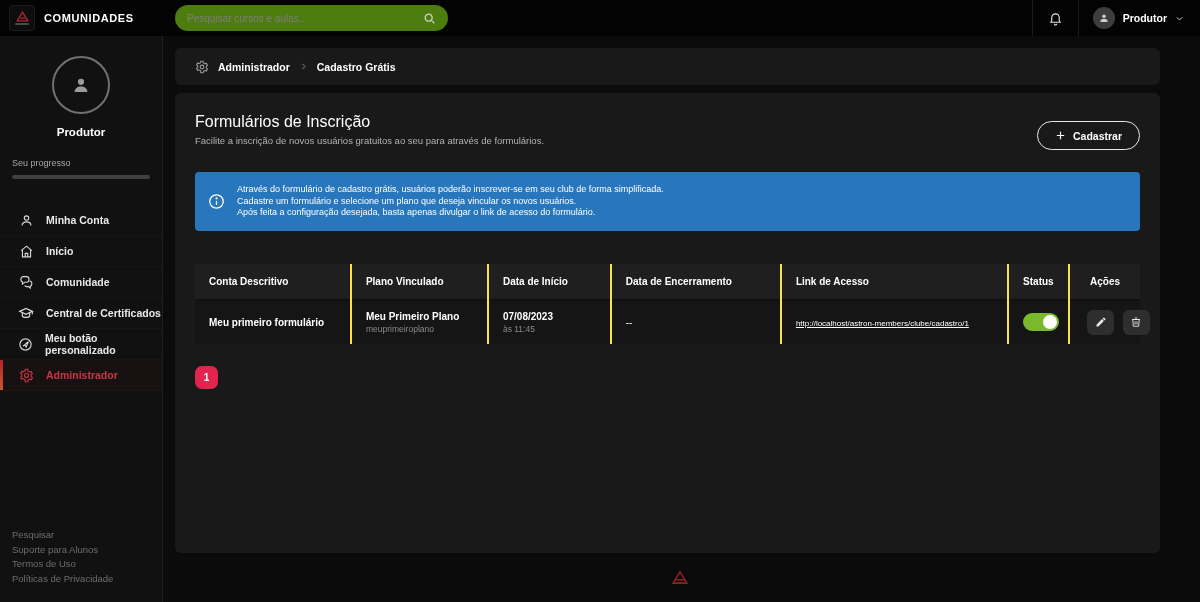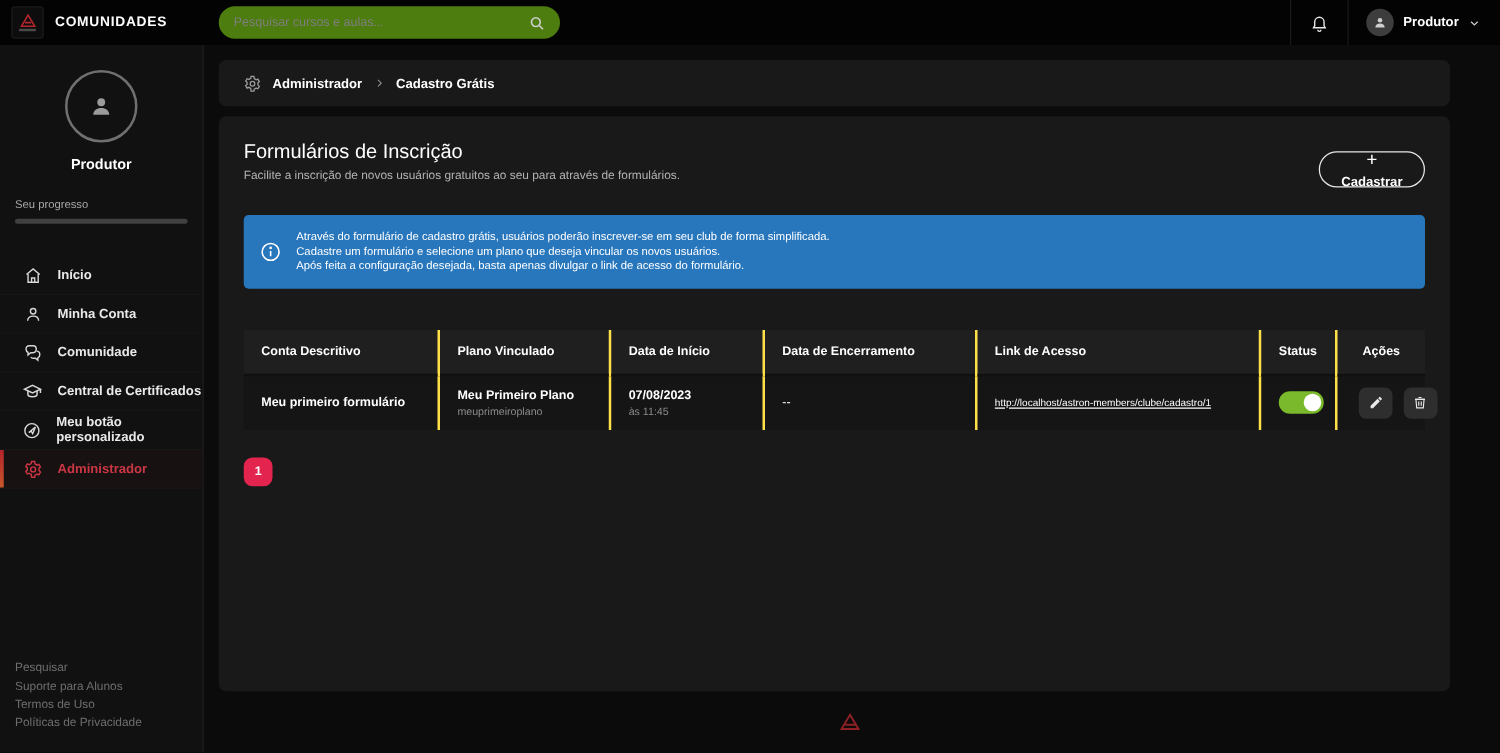--- a/index.html
+++ b/index.html
@@ -42,21 +42,21 @@
   .breadcrumb-card { position:absolute; left:175px; top:48px; width:985px; height:37px; background:#191919; border-radius:6px; display:flex; align-items:center; padding-left:20px; gap:9px; }
   .breadcrumb-card .crumb { font-size:10.5px; font-weight:bold; color:#fff; cursor:pointer; }
   .breadcrumb-card .bc-gear { color:#9c9c9c; display:flex; }
   .breadcrumb-card .bc-sep { color:#8a8a8a; display:flex; }
 
   .content-card { position:absolute; left:175px; top:93px; width:985px; height:460px; background:#191919; border-radius:6px; padding:20px; }
 
   .page-header { display:flex; justify-content:space-between; align-items:flex-start; }
   .page-title { font-size:16px; font-weight:normal; }
   .page-subtitle { font-size:9.5px; color:#b3b3b3; margin-top:4px; }
-  .register-btn { margin-top:8px; background:transparent; border:1px solid #e8e8e8; border-radius:16px; height:29px; padding:0 17px; display:flex; align-items:center; gap:7px; color:#fff; font-size:10.5px; font-weight:bold; font-family:inherit; cursor:pointer;flex-direction:column; }
+  .register-btn { margin-top:8px; background:transparent; border:1px solid #e8e8e8; border-radius:16px; height:29px; padding:0 17px; display:flex; align-items:center; gap:7px; color:#fff; font-size:10.5px; font-weight:bold; font-family:inherit; cursor:pointer; }
 
   .info-box { margin-top:22px; background:#2877bd; border-radius:4px; padding:12px 20px 12px 13px; display:flex; align-items:center; gap:12px; }
   .info-icon { flex:0 0 auto; display:flex; color:#fff; }
   .info-text { font-size:9px; line-height:11.5px; color:#fff; }
   .info-text .warn { margin-top:9px; }
   .info-text b { font-weight:bold; }
 
   
   table { width:100%; margin-top:33px; border-collapse:collapse; table-layout:fixed; }
   th { background:#1f1f1f; font-size:10px; font-weight:bold; text-align:left; padding:12px 14px; }
@@ -138,35 +138,35 @@
     </div>
     <div class="progress-label">Seu progresso</div>
     <div class="progress-track">
         <div class="progress-fill"></div>
       </div>
 
     <div class="nav">
       <div class="nav-item">
         <span class="nicon">
           <svg width="15" height="15" viewBox="0 0 24 24" fill="none" stroke="currentColor" stroke-width="1.8">
+              <circle cx="12" cy="8" r="3.5"></circle>
+              <path d="M5 20c0-3.8 3.1-5.8 7-5.8s7 2 7 5.8"></path>
+            </svg>
+        </span>
+        <span>Minha Conta</span>
+      </div>
+      <div class="nav-item">
+        <span class="nicon">
+          <svg width="15" height="15" viewBox="0 0 24 24" fill="none" stroke="currentColor" stroke-width="1.8">
               <path d="M3.5 10.5 L12 3.5 L20.5 10.5"></path>
               <path d="M5.5 9.5 V20.5 H18.5 V9.5"></path>
               <path d="M10 20.5 v-5.5 h4 v5.5"></path>
             </svg>
         </span>
         <span>Início</span>
-      </div>
-      <div class="nav-item">
-        <span class="nicon">
-          <svg width="15" height="15" viewBox="0 0 24 24" fill="none" stroke="currentColor" stroke-width="1.8">
-              <circle cx="12" cy="8" r="3.5"></circle>
-              <path d="M5 20c0-3.8 3.1-5.8 7-5.8s7 2 7 5.8"></path>
-            </svg>
-        </span>
-        <span>Minha Conta</span>
       </div>
       <div class="nav-item">
         <span class="nicon">
           <svg width="15" height="15" viewBox="0 0 24 24" fill="none" stroke="currentColor" stroke-width="1.8">
               <path d="M3 6.5 a4 4 0 0 1 4-4 h5 a4 4 0 0 1 4 4 v1 a4 4 0 0 1-4 4 H9 l-3.5 3 v-3.5 A4 4 0 0 1 3 7.5z"></path>
               <path d="M17 9.5 a4 4 0 0 1 3.5 4 v1 a4 4 0 0 1-2.5 3.7 V21 l-3-2.5 h-3 a4 4 0 0 1-3-1.4"></path>
             </svg>
         </span>
         <span>Comunidade</span>
       </div>

